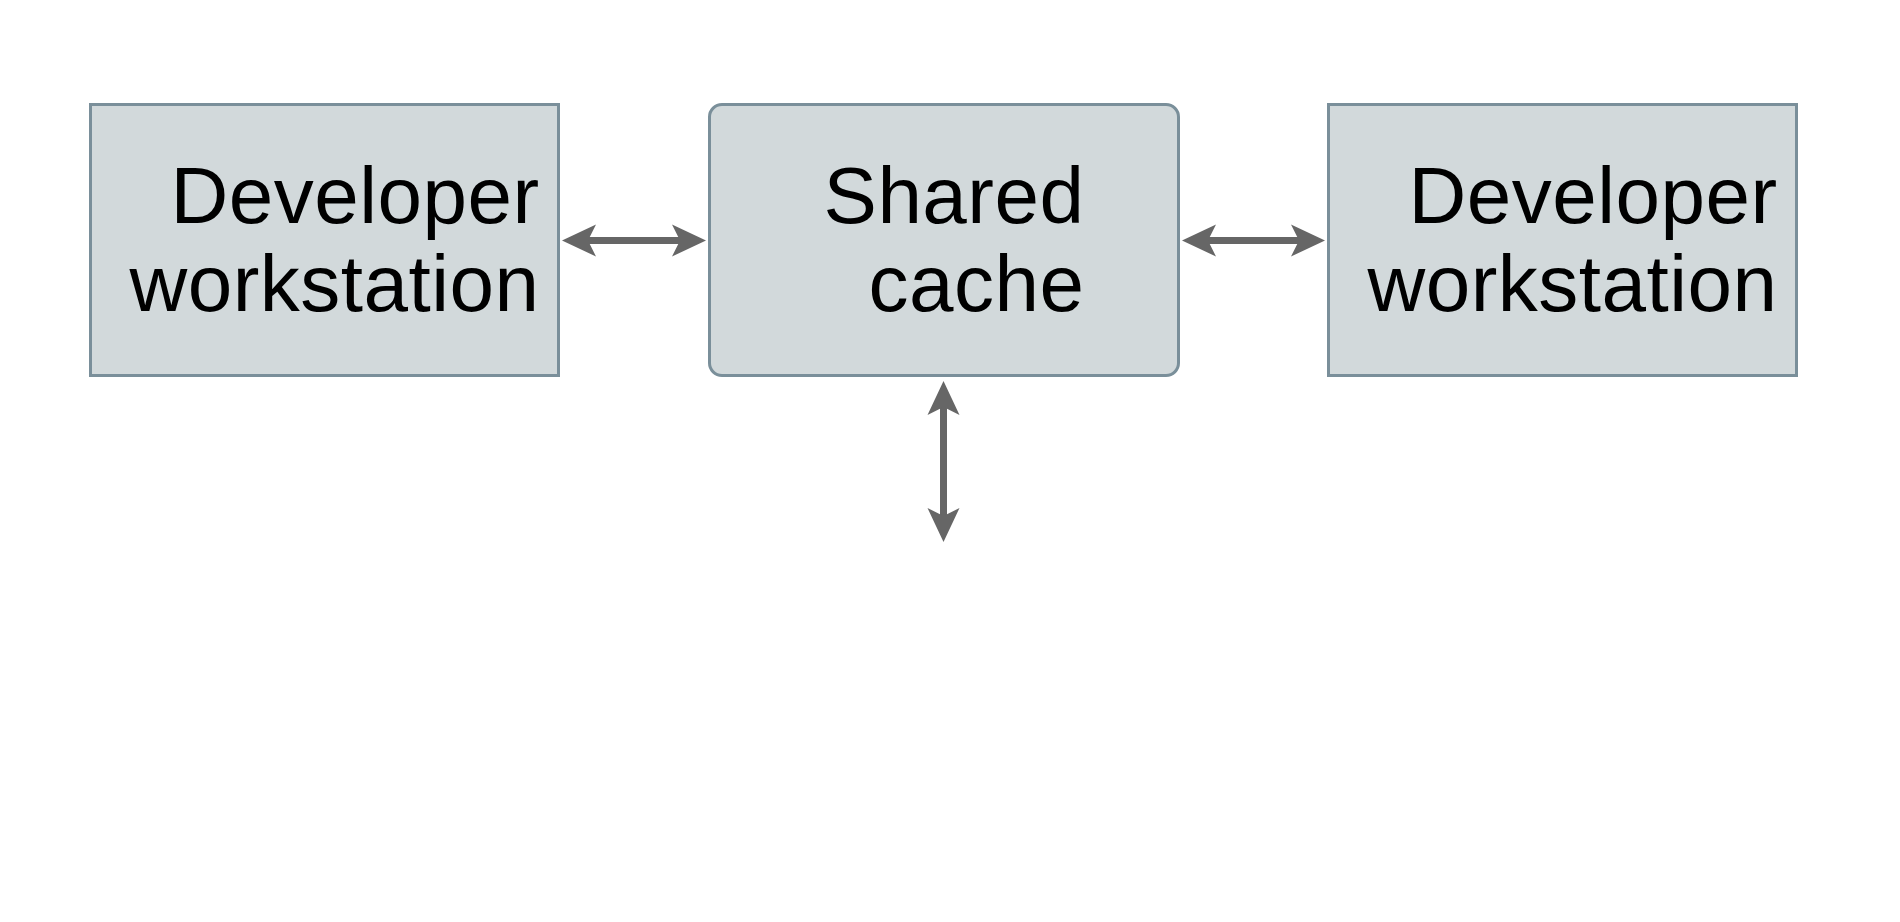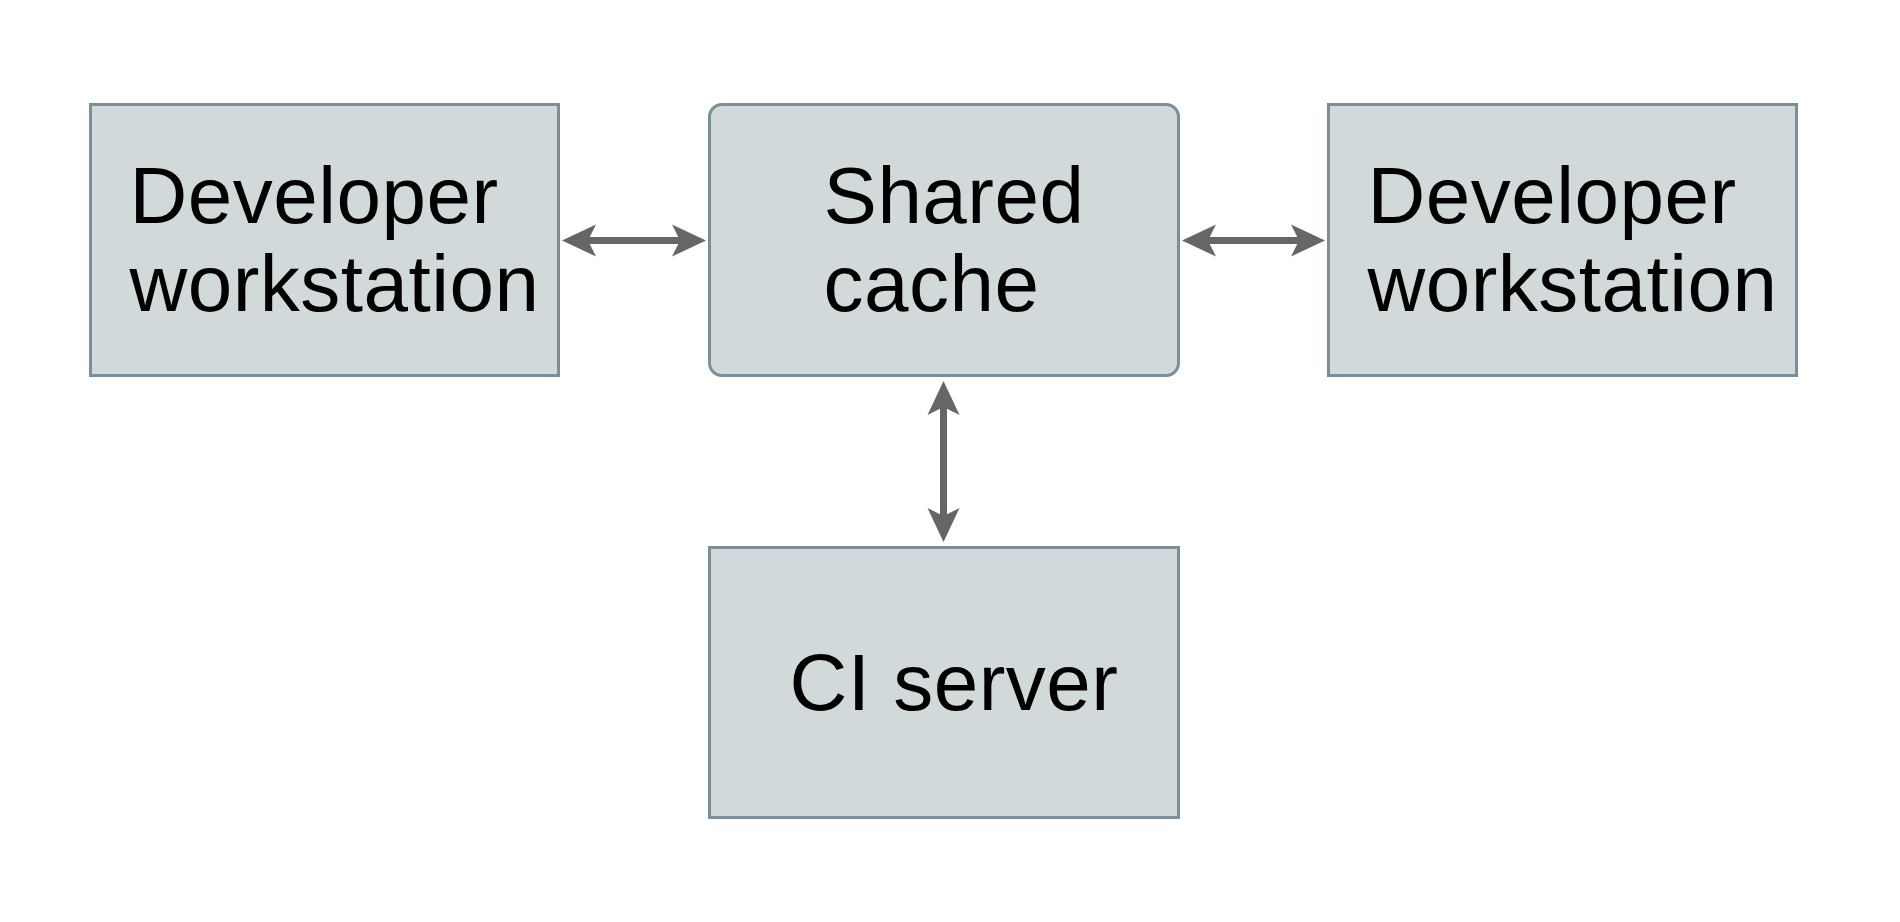--- a/index.html
+++ b/index.html
@@ -34,21 +34,21 @@
     fill: var(--arrow-color);
     stroke: none;
   }
   .node {
     position: absolute;
     background: var(--node-fill);
     border: 3px solid var(--node-border);
     display: flex;
     align-items: center;
     justify-content: center;
-    text-align: left;
+    text-align: right;
     padding-left: 20px;
   }
   .node-label {
     color: var(--text-color);
     font-size: 80px;
     line-height: 88px;
     letter-spacing: 0.5px;
     white-space: pre-line;
     font-weight: 400;
   }
@@ -91,17 +91,14 @@
   <div class="node node-center">
     <span class="node-label">Shared
 cache</span>
   </div>
 
   <div class="node node-right">
     <span class="node-label">Developer
 workstation</span>
   </div>
 
-  <div class="node node-ci">
-    <span class="node-label">CI server</span>
-  </div>
 
 </div>
 
 </body></html>

